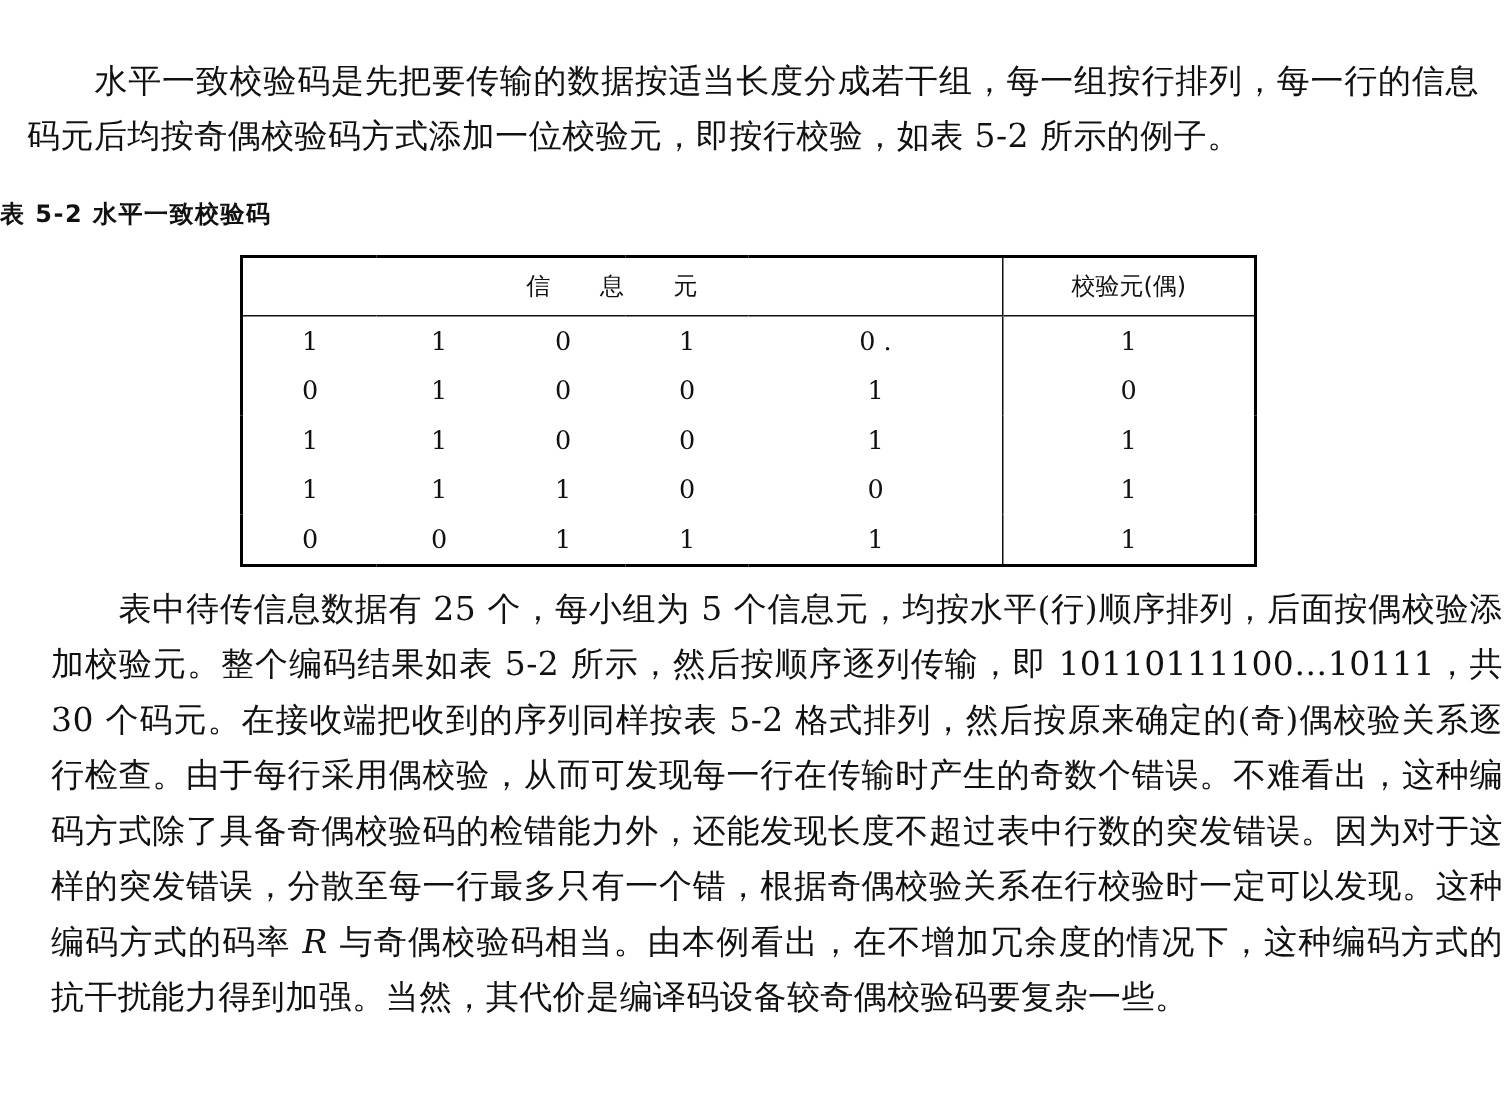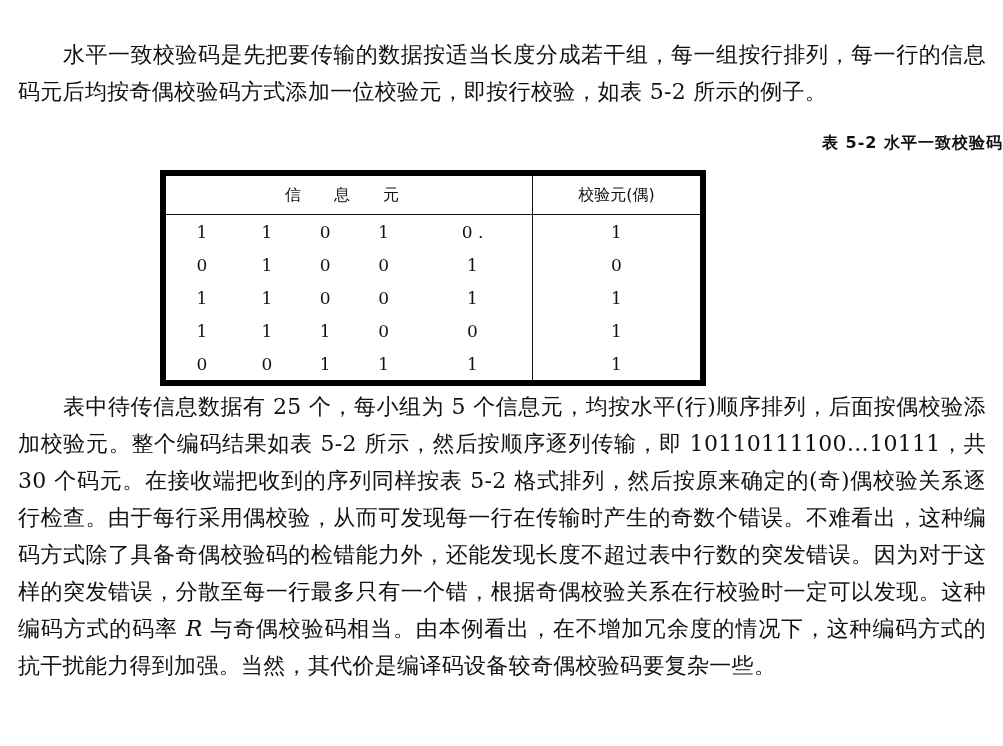--- a/index.html
+++ b/index.html
@@ -1,26 +1,26 @@
 <!DOCTYPE html>
 <html><head>
 <meta charset="utf-8">
 <style>
   html, body { margin:0; padding:0; background:#ffffff; }
   body { width:1003px; height:746px; position:relative; overflow:hidden;
          font-family:"DejaVu Serif","Liberation Serif",serif; color:#111; }
   .para { position:absolute; left:18px; width:968px; font-size:22px; line-height:37px;
           letter-spacing:0.3px; text-align:justify; margin:0; }
   .p1 { top:4px; text-indent:45px;margin-top:32px; }
-  .p2 { top:388px; text-indent:45px; }
-  .caption { position:absolute; top:133px; left:0; width:1003px; text-align:right;
+  .p2 { top:388px; text-indent:45px;margin-left:16px; }
+  .caption { position:absolute; top:133px; left:0; width:1003px; text-align:left;
              font-family:"DejaVu Sans","Liberation Sans",sans-serif; font-weight:bold;
              font-size:16px; letter-spacing:1px; }
-  table.codes { position:absolute; left:160px; top:170px; width:546px;
-                border-collapse:collapse; border:6px solid #000000; font-size:17px; }
+  table.codes { position:absolute; left:160px; top:170px; width:678px;
+                border-collapse:collapse; border:2px solid #000000; font-size:17px; }
   table.codes th { font-weight:normal; height:36px; border-bottom:1.5px solid #111;
                    font-family:"DejaVu Sans","Liberation Sans",sans-serif; font-size:16px; }
   table.codes td { height:33px; text-align:center; padding:0; }
   table.codes th.check, table.codes td.check { border-left:1px solid #111; width:165px;margin-top:11px; }
   .info-head span { letter-spacing:14px; }
   i.var { font-style:italic; }
 </style>
 </head>
 <body>
 

